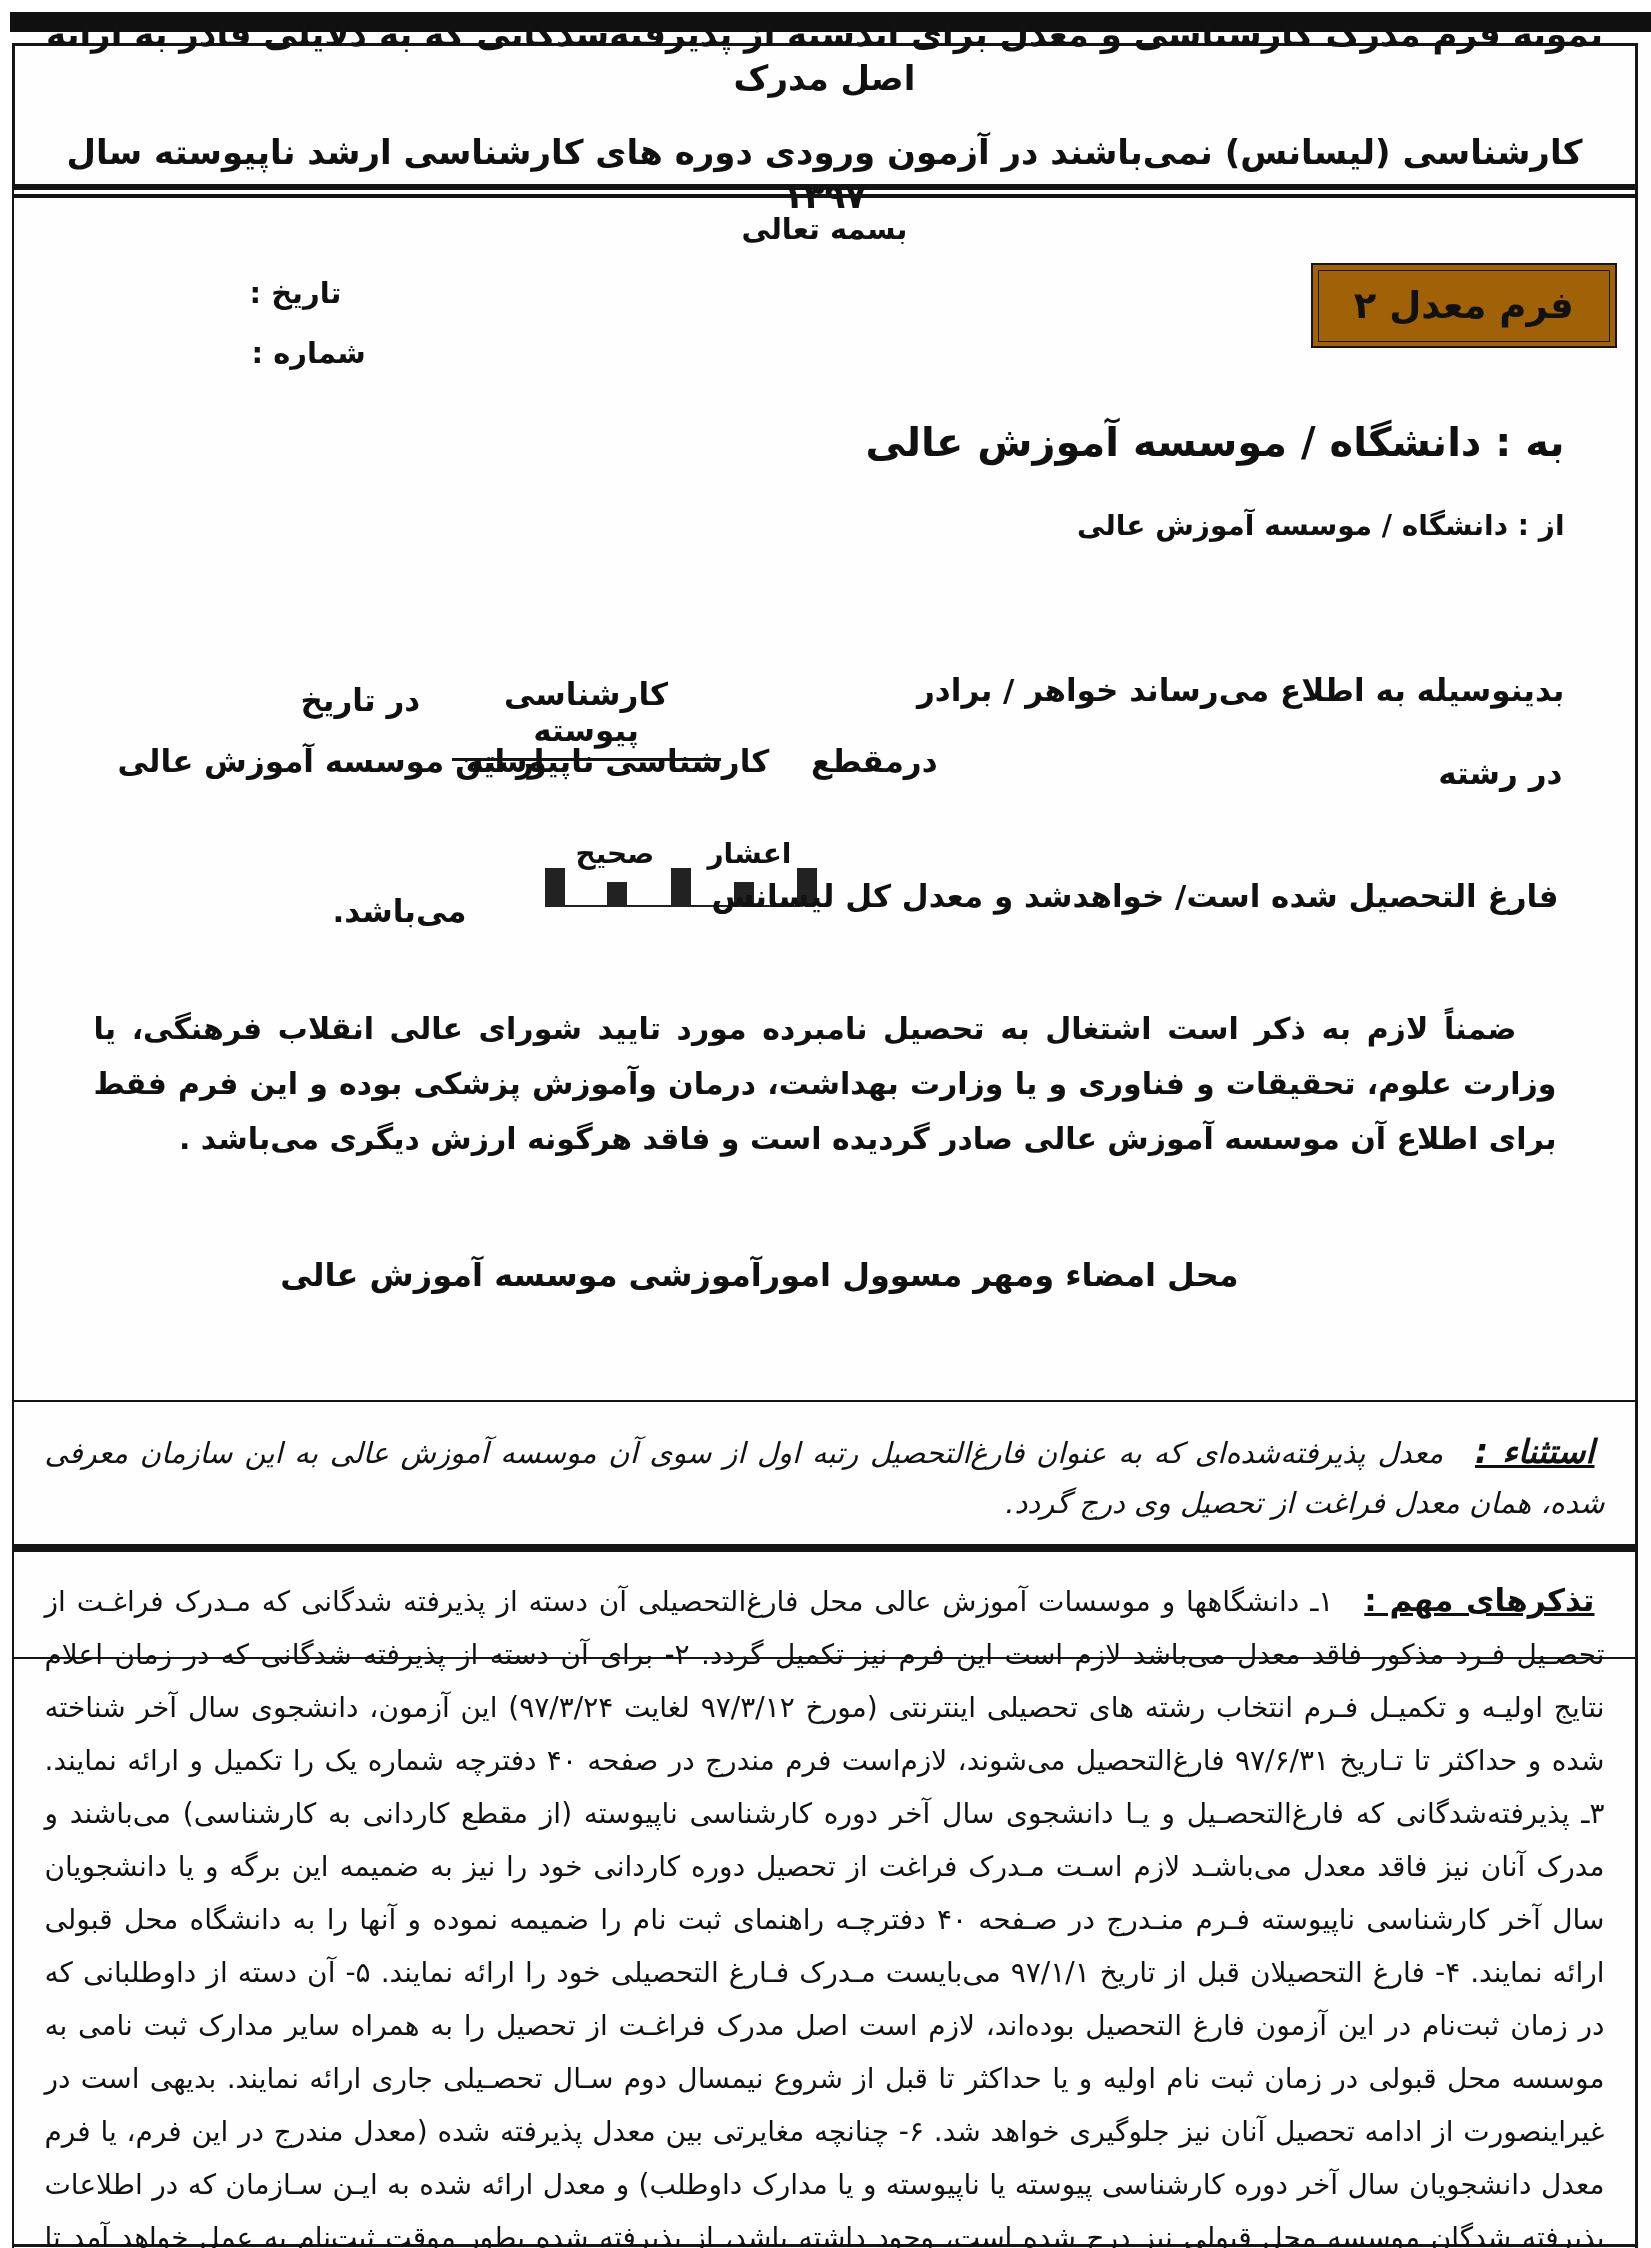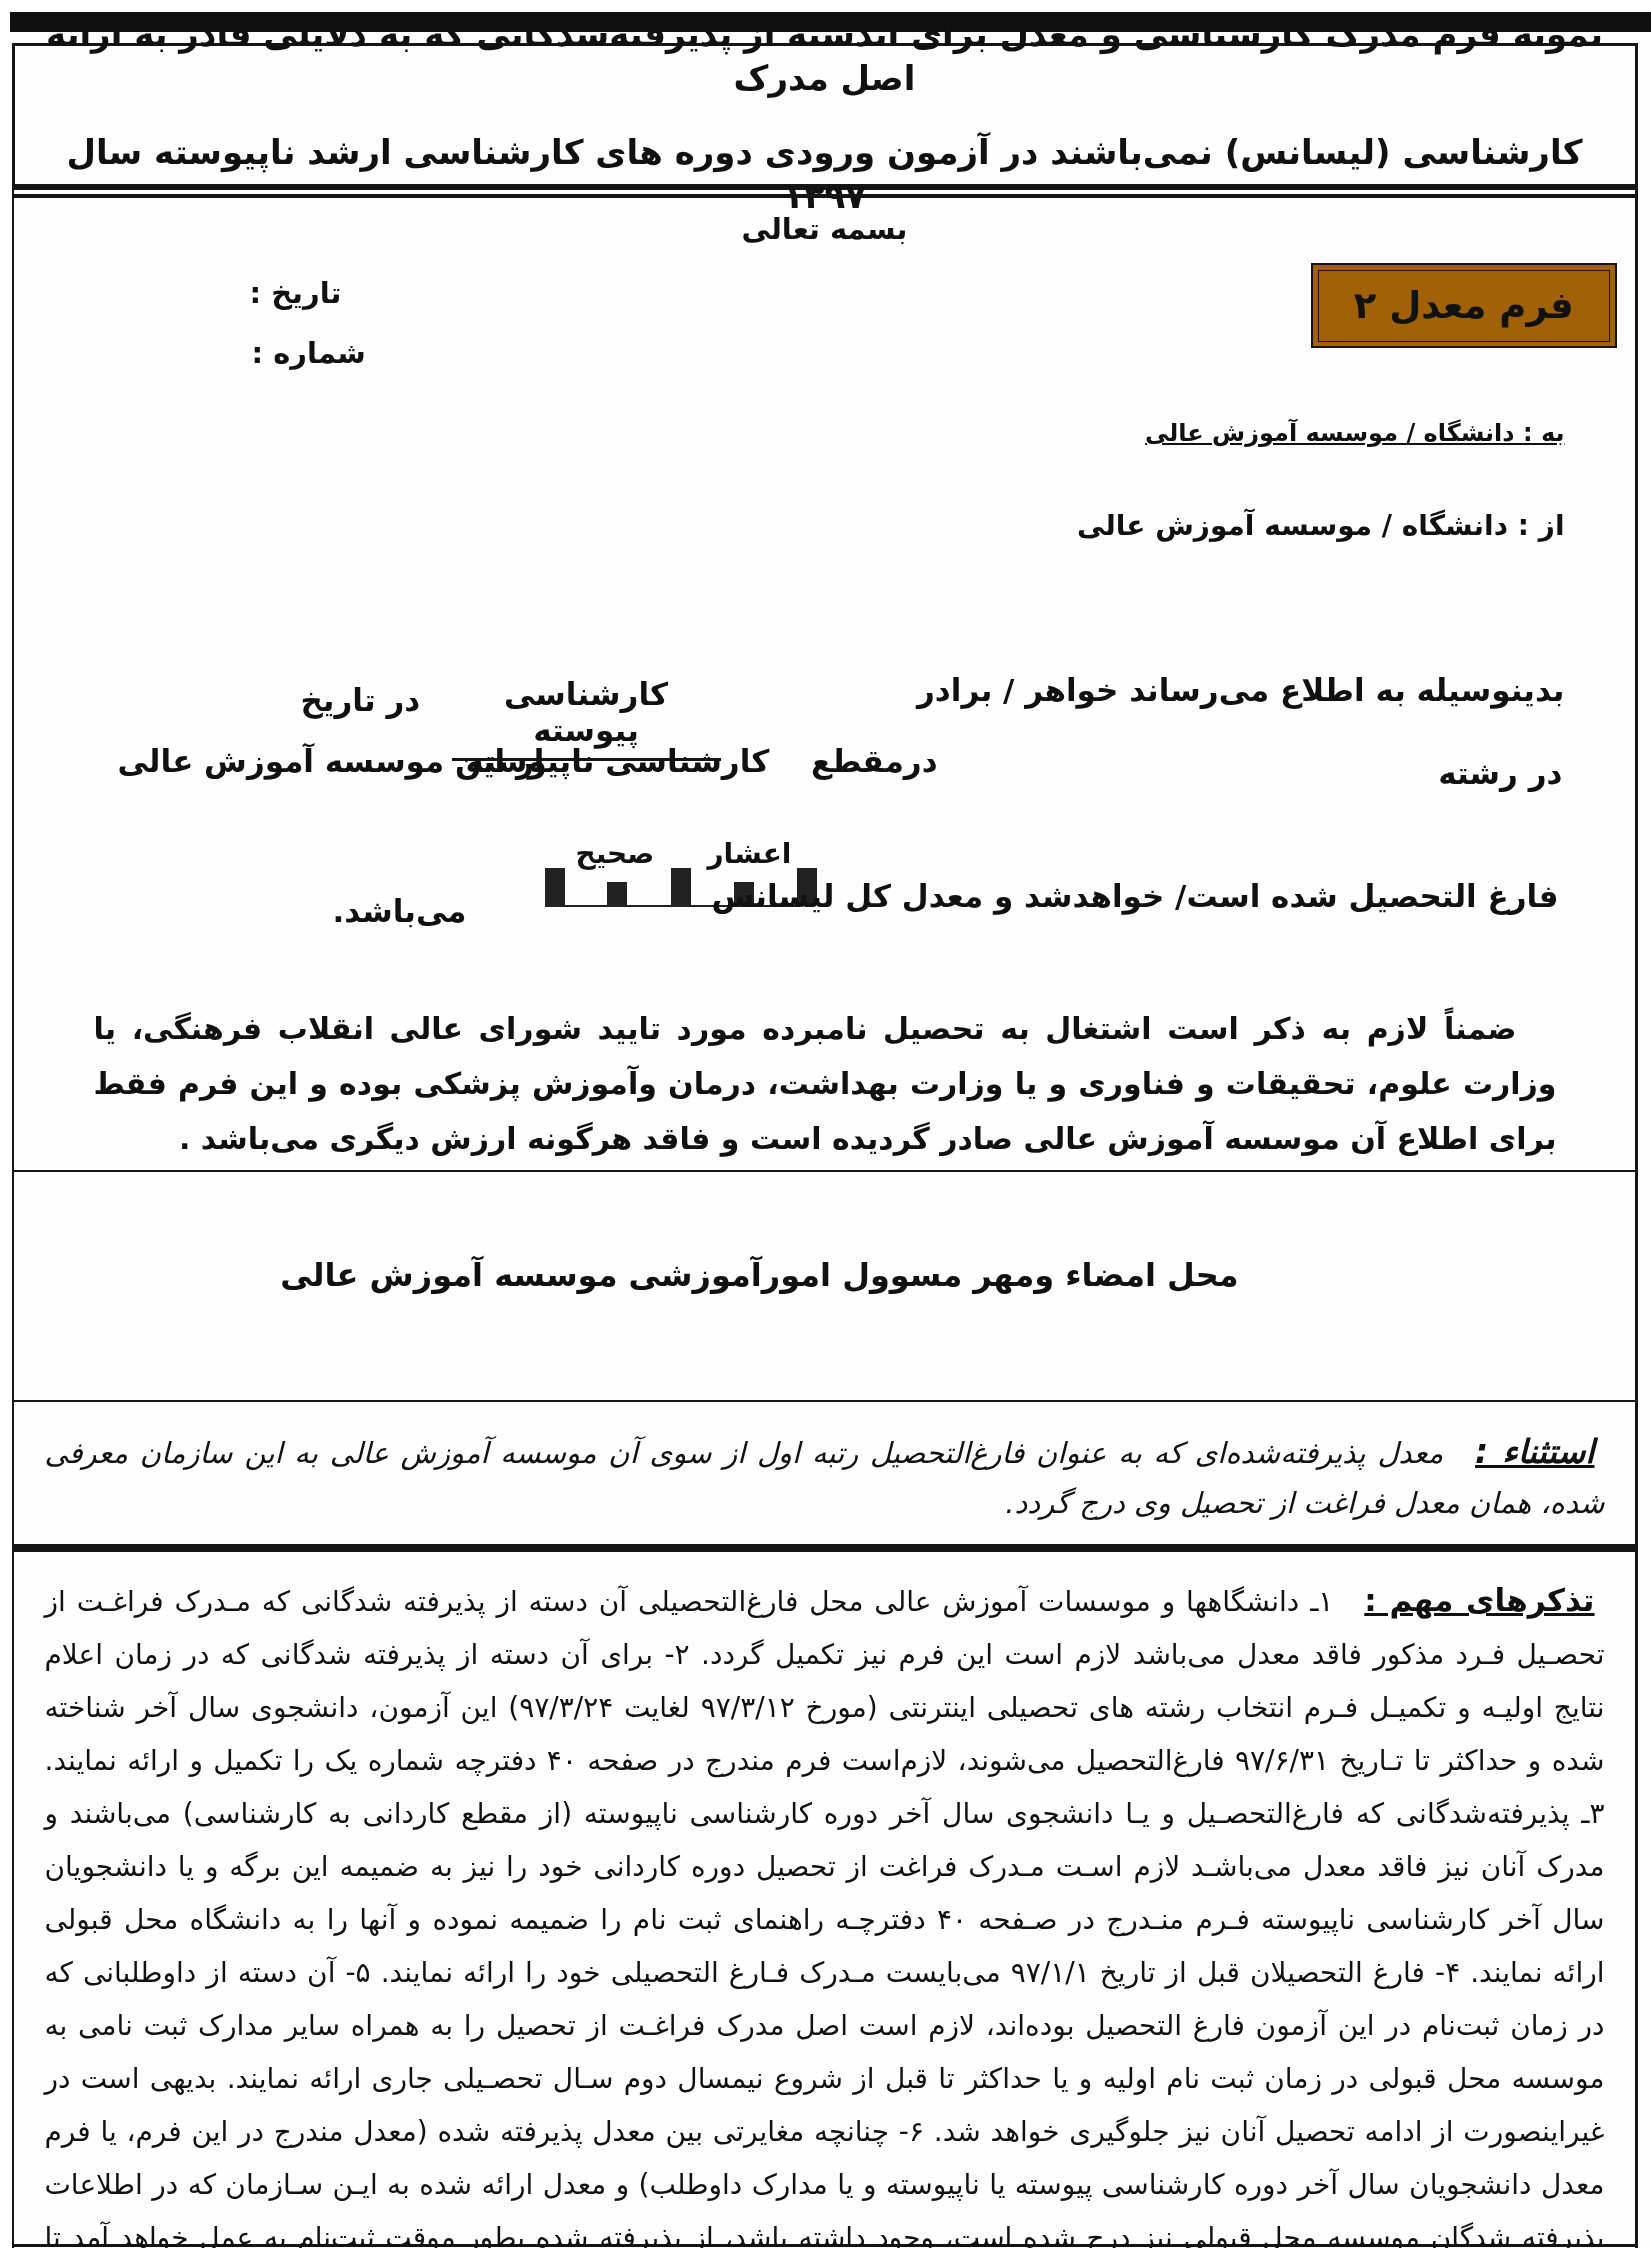--- a/index.html
+++ b/index.html
@@ -20,21 +20,21 @@
 
   
   .page-frame { position:absolute; left:11.5px; top:33px; width:1626px; height:2206px;
     border-left:2.9px solid #151515; border-right:3.8px solid #151515; pointer-events:none; }
 
   .header-box { position:absolute; left:11.5px; top:33px; width:1626px; height:147px;
     border:3.8px solid #151515; border-bottom-width:6.7px;
     display:flex; flex-direction:column; justify-content:center; gap:9.6px; }
   .header-box .t { text-align:center; font-weight:bold; font-size:34px; line-height:1.3; }
 
-  .main-box { position:absolute; left:11.5px; top:184px; width:1626px; height:978px;
+  .main-box { position:absolute; left:11.5px; top:184px; width:1626px; height:1465px;
     border:2.9px solid #151515; border-top-width:4.8px; }
 
   .bismillah { position:absolute; top:3.8px; left:0; width:100%; text-align:center;
     font-weight:bold; font-size:29px; }
 
   .badge-outer { position:absolute; right:19px; top:65px; border:2.9px solid #151515; padding:4.8px; background:#a16207; }
   .badge-inner { border:1.9px solid #151515; padding:13.4px 35px; font-weight:bold; font-size:37px; white-space:nowrap; }
 
   .fld { font-weight:bold; font-size:29px; white-space:nowrap; }
   .line-txt { font-weight:bold; font-size:31px; white-space:nowrap; }
@@ -82,21 +82,21 @@
 
   <div class="bismillah">بسمه تعالی</div>
 
   <div class="badge-outer">
     <div class="badge-inner">فرم معدل ۲</div>
   </div>
 
   <div class="abs fld" style="left:226px; top:68px;">تاریخ :</div>
   <div class="abs fld" style="left:228px; top:128px;">شماره :</div>
 
-  <div class="abs line-txt" style="right:61px; top:211px; font-size:24px;text-decoration:underline;">به : دانشگاه / موسسه آموزش عالی</div>
+  <div class="abs line-txt" style="right:61px; top:211px; font-size:40px;">به : دانشگاه / موسسه آموزش عالی</div>
   <div class="abs line-txt" style="right:61px; top:301px; font-size:28px;">از : دانشگاه / موسسه آموزش عالی</div>
 
   <div class="abs line-txt" style="right:61px; top:464px;">بدینوسیله به اطلاع می‌رساند خواهر / برادر</div>
   <div class="degree-top">کارشناسی پیوسته</div>
   <div class="abs line-txt" style="left:277px; top:474px;">در تاریخ</div>
 
   <div class="abs line-txt" style="right:63px; top:531px;margin-top:16px;">در رشته</div>
   <div class="abs line-txt" style="left:432px; top:535px;text-align:center;">
     <span>درمقطع</span>&nbsp;
     <span>کارشناسی ناپیوسته</span>

